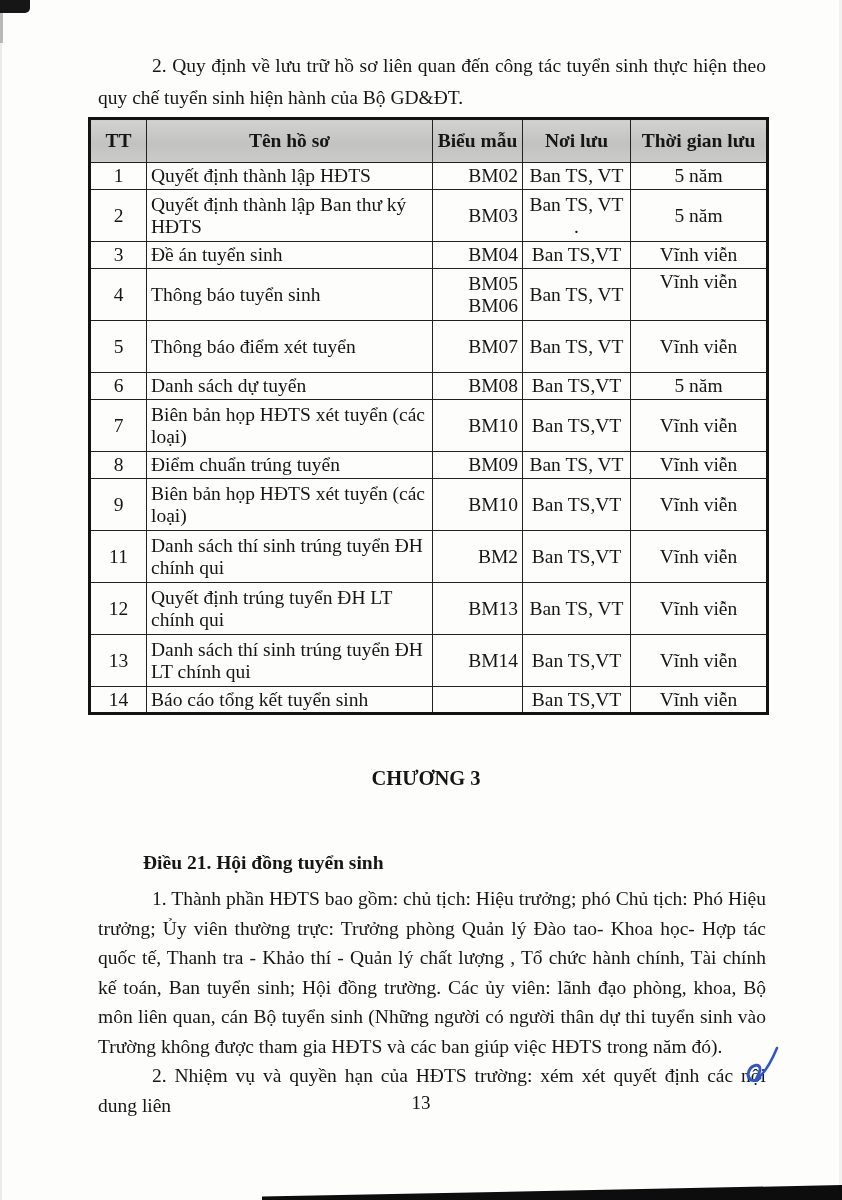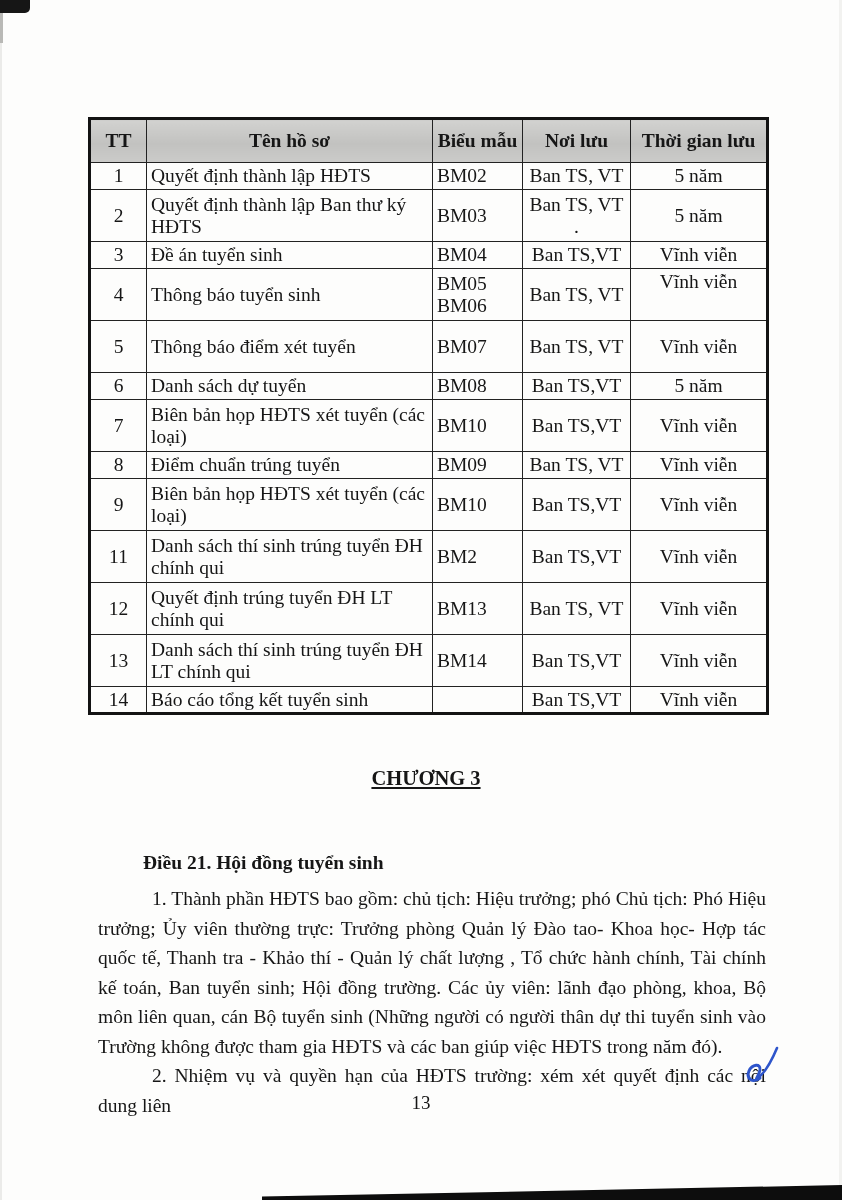--- a/index.html
+++ b/index.html
@@ -51,28 +51,28 @@
     height:44px;
     font-weight:bold;
     background:#c7c7c7;
     background-image:linear-gradient(180deg,#d2d2d0 0%,#c2c2c0 55%,#cbcbc9 100%);
     text-align:center;
   }
   .doc-table td { height:27px; vertical-align:middle; }
   .doc-table tr.tall td { height:52px; }
   .c-tt   { text-align:center; }
   .c-name { text-align:left; padding-left:11px; }
-  .c-bm   { text-align:left; vertical-align:top; padding-top:2px; }
+  .c-bm   { text-align:right; vertical-align:top; padding-top:2px; }
   .c-noi  { text-align:center; }
   .c-time { text-align:center;margin-left:16px; }
   .c-time.v-top { vertical-align:top; padding-top:2px; }
   
   .chapter {
     position:absolute; left:88px; top:763px; width:676px;
-    text-align:center; font-weight:bold; font-size:20.5px; line-height:31px;text-decoration:underline;
+    text-align:center; font-weight:bold; font-size:20.5px; line-height:31px;
   }
   
   .article-heading {
     position:absolute; left:143px; top:852px;
     font-weight:bold; font-size:19.5px;
   }
   .body-text {
     position:absolute; left:98px; top:884px; width:668px;
   }
   .body-text p {
@@ -88,20 +88,21 @@
 </head>
 <body>
 
 <div class="page">
 
   <div class="edge-left"></div>
   <div class="edge-right"></div>
   <div class="corner-mark"></div>
   <div class="corner-smudge"></div>
 
+  <p class="intro">2. Quy định về lưu trữ hồ sơ liên quan đến công tác tuyển sinh thực hiện theo quy chế tuyển sinh hiện hành của Bộ GD&amp;ĐT.</p>
 
   <table class="doc-table">
     <colgroup>
       <col style="width:57px">
       <col style="width:286px">
       <col style="width:90px">
       <col style="width:108px">
       <col style="width:137px">
     </colgroup>
     <thead>

